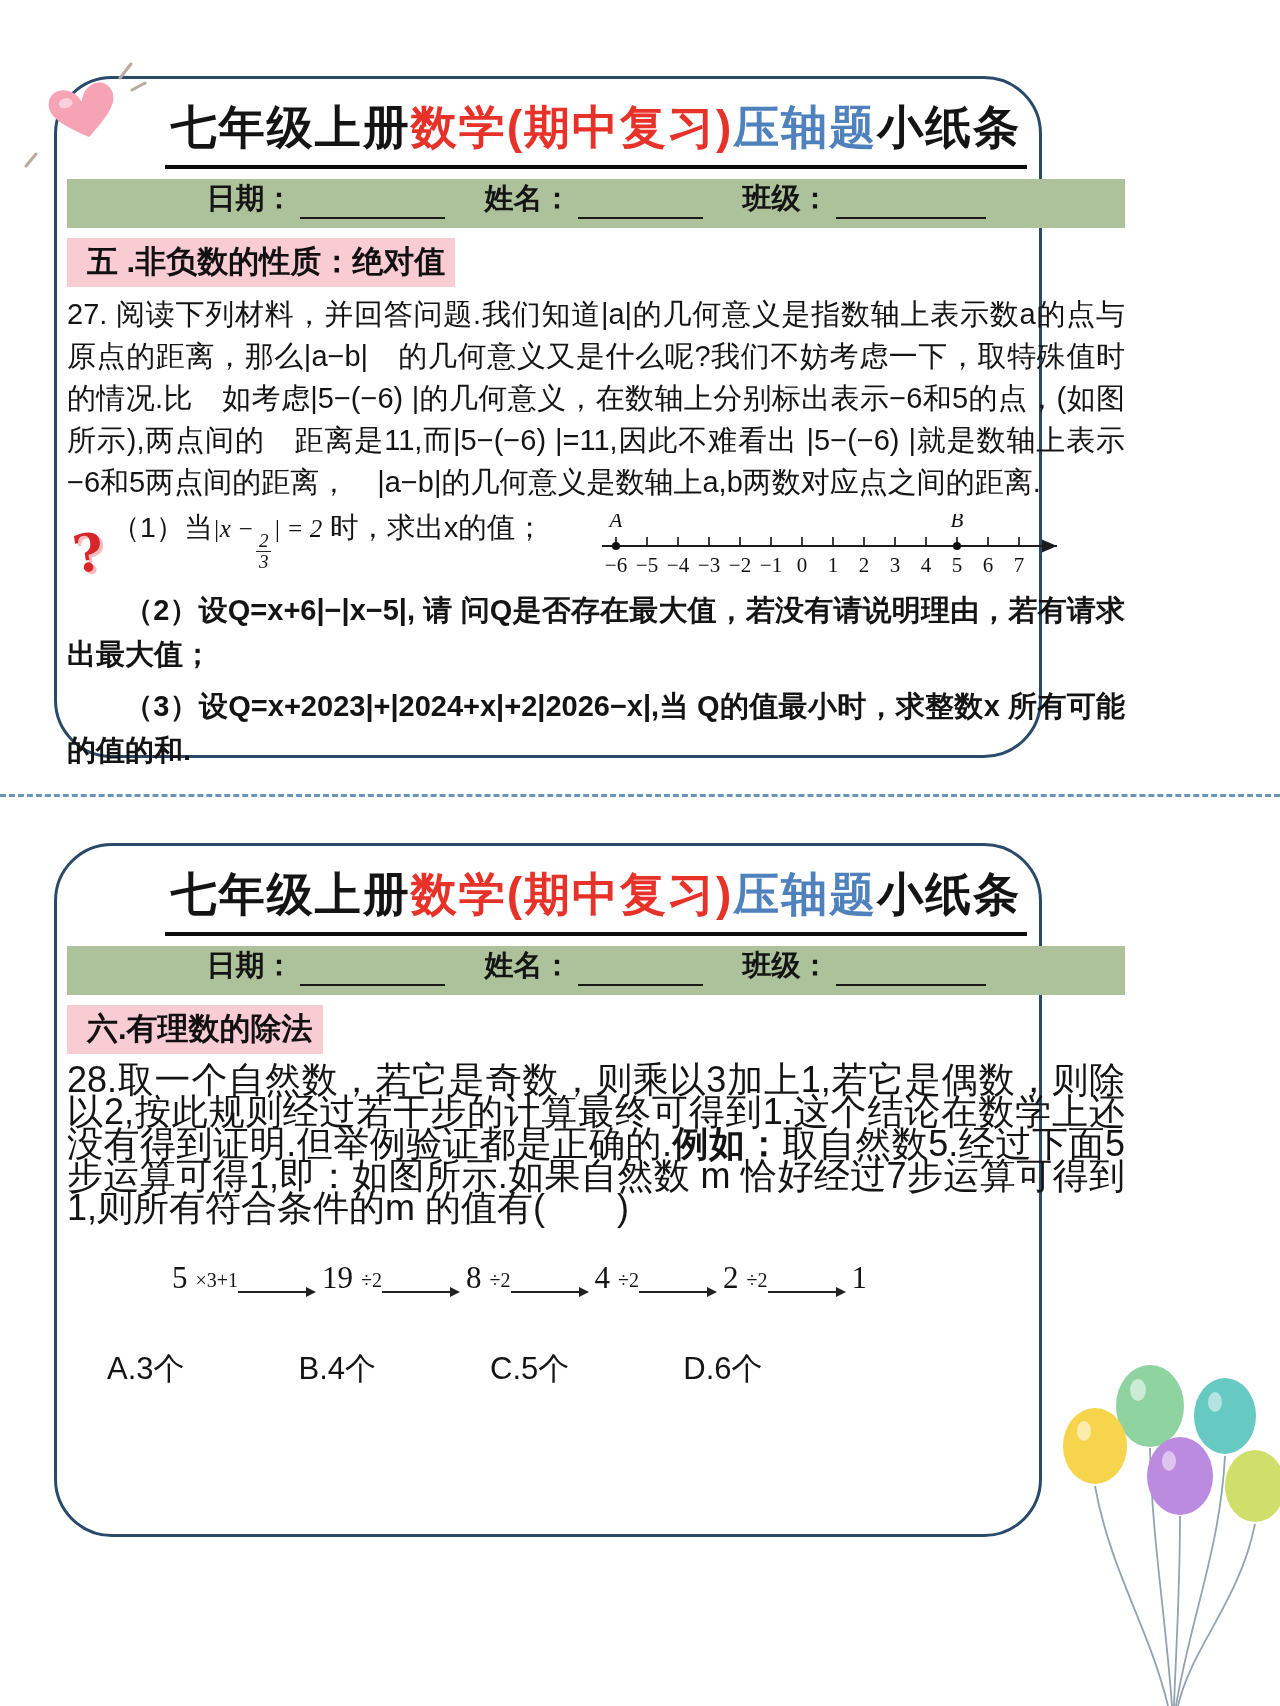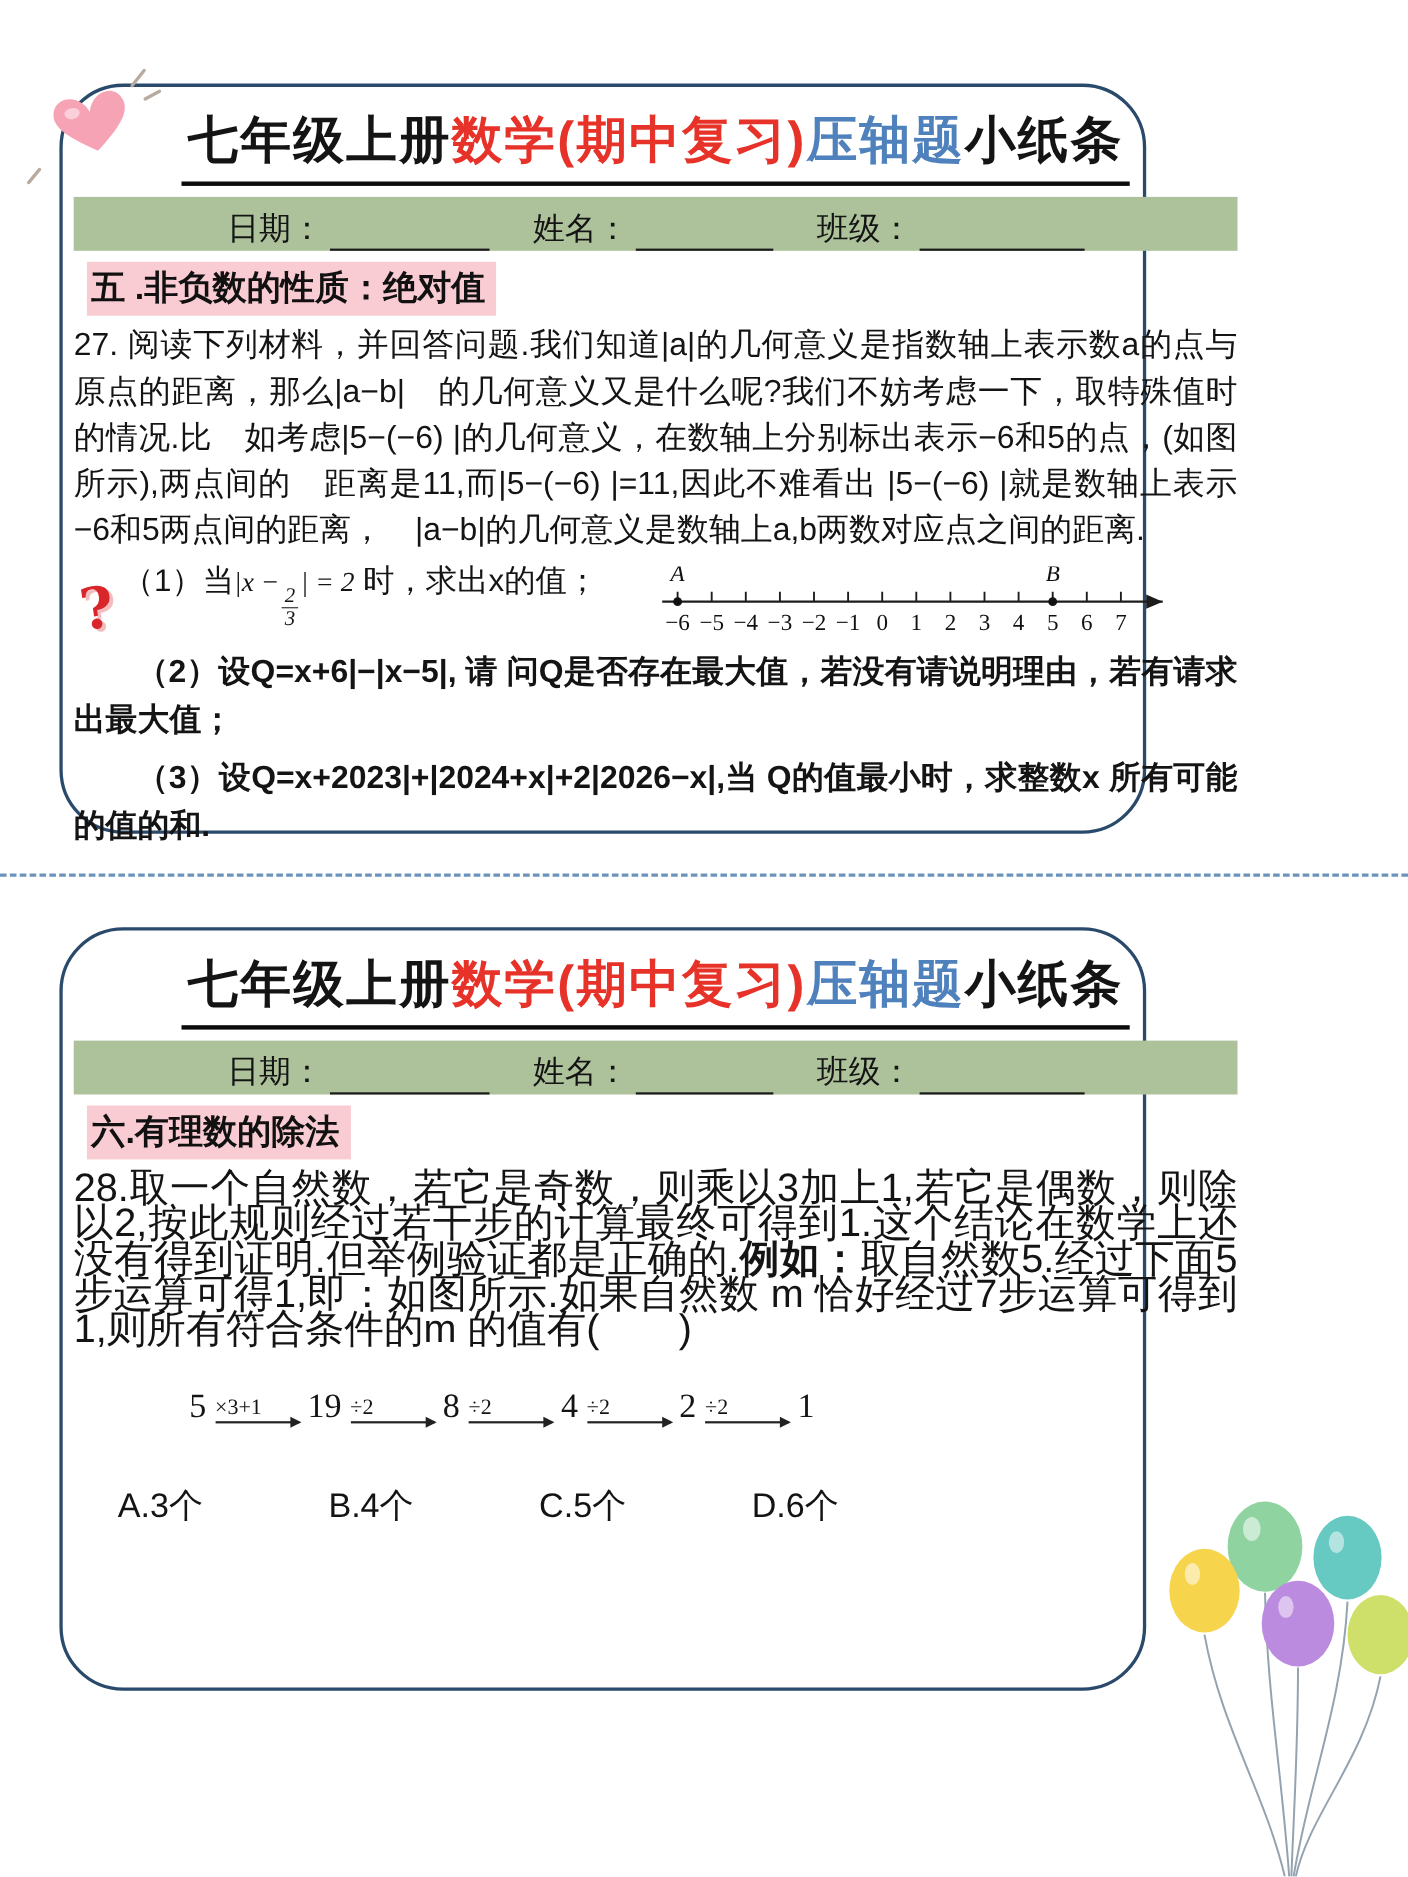--- a/index.html
+++ b/index.html
@@ -23,32 +23,32 @@
   .card-title {
     width:fit-content; margin:4px auto 10px; padding:0 6px 6px;
     font-size:46px; font-weight:700; letter-spacing:2px; white-space:nowrap;
     border-bottom:4px solid #0b0b0b;
   }
   .t-red  { color:#e63228; }
   .t-blue { color:#4f81bd; }
 
   .banner {
     width:100%; height:49px; background:#adc29b;
-    display:flex; align-items:flex-end; justify-content:center;
-    font-size:29px; font-weight:400; margin-bottom:6px;
+    display:flex; align-items:flex-start; justify-content:center;
+    font-size:29px; font-weight:700; margin-bottom:6px;
   }
   .banner-group { display:inline-flex; align-items:flex-end; margin:0 20px; }
   .blank { display:inline-block; border-bottom:2.5px solid #1a1a1a; height:30px; margin-left:6px; }
   .blank-date  { width:145px; }
   .blank-name  { width:125px; }
   .blank-class { width:150px; }
 
   .section-label {
     display:inline-block; background:#f9cbd3; color:#111;
-    font-size:31px; font-weight:700; padding:3px 10px 4px 4px; margin:4px 12px 0;
+    font-size:31px; font-weight:700; padding:3px 10px 4px 20px; margin:4px 0 0;
   }
 
   .para { font-size:29px; line-height:42px; margin:6px 0 0; text-align:justify; }
   .indent { text-indent:57px; line-height:44px; margin-top:8px;font-weight:bold; }
 
   
   .q1-row { display:flex; align-items:flex-end; margin-top:6px; }
   .qmark {
     font-family:"DejaVu Serif", serif; font-weight:700; font-size:52px; line-height:0.95;
     color:#d8262b; transform:rotate(-8deg); margin:0 8px 2px 6px;
@@ -65,21 +65,21 @@
   .divider { position:absolute; top:794px; left:0; width:1280px; height:0;
              border-top:3px dashed #6b94bd; }
 
   
   .para-loose { font-size:36px; line-height:32px; margin-top:10px; text-align:justify; }
   .para-loose b { font-weight:700; }
 
   .chain { display:flex; align-items:center; margin:36px 0 0 100px;
            font-family:"Liberation Serif", serif; font-size:31px; }
   .chain-num { margin:0 5px; }
-  .chain-op { display:inline-flex; flex-direction:column; align-items:flex-start; margin:0 3px; transform:translateY(3px); }
+  .chain-op { display:inline-flex; flex-direction:row; align-items:flex-end; margin:0 3px; transform:translateY(3px); }
   .op-label { font-size:20px; line-height:1; margin-bottom:3px; font-family:"Liberation Serif", serif; }
   .op-arrow { position:relative; width:76px; height:2px; background:#222; }
   .op-arrow::after { content:""; position:absolute; right:-2px; top:50%; transform:translateY(-50%);
                      width:0; height:0; border-left:10px solid #222;
                      border-top:5.5px solid transparent; border-bottom:5.5px solid transparent; }
 
   .options { display:flex; gap:114px; margin:52px 0 0 40px; font-size:31px; }
 
   
   .deco-heart { position:absolute; left:22px; top:58px; z-index:4; }

